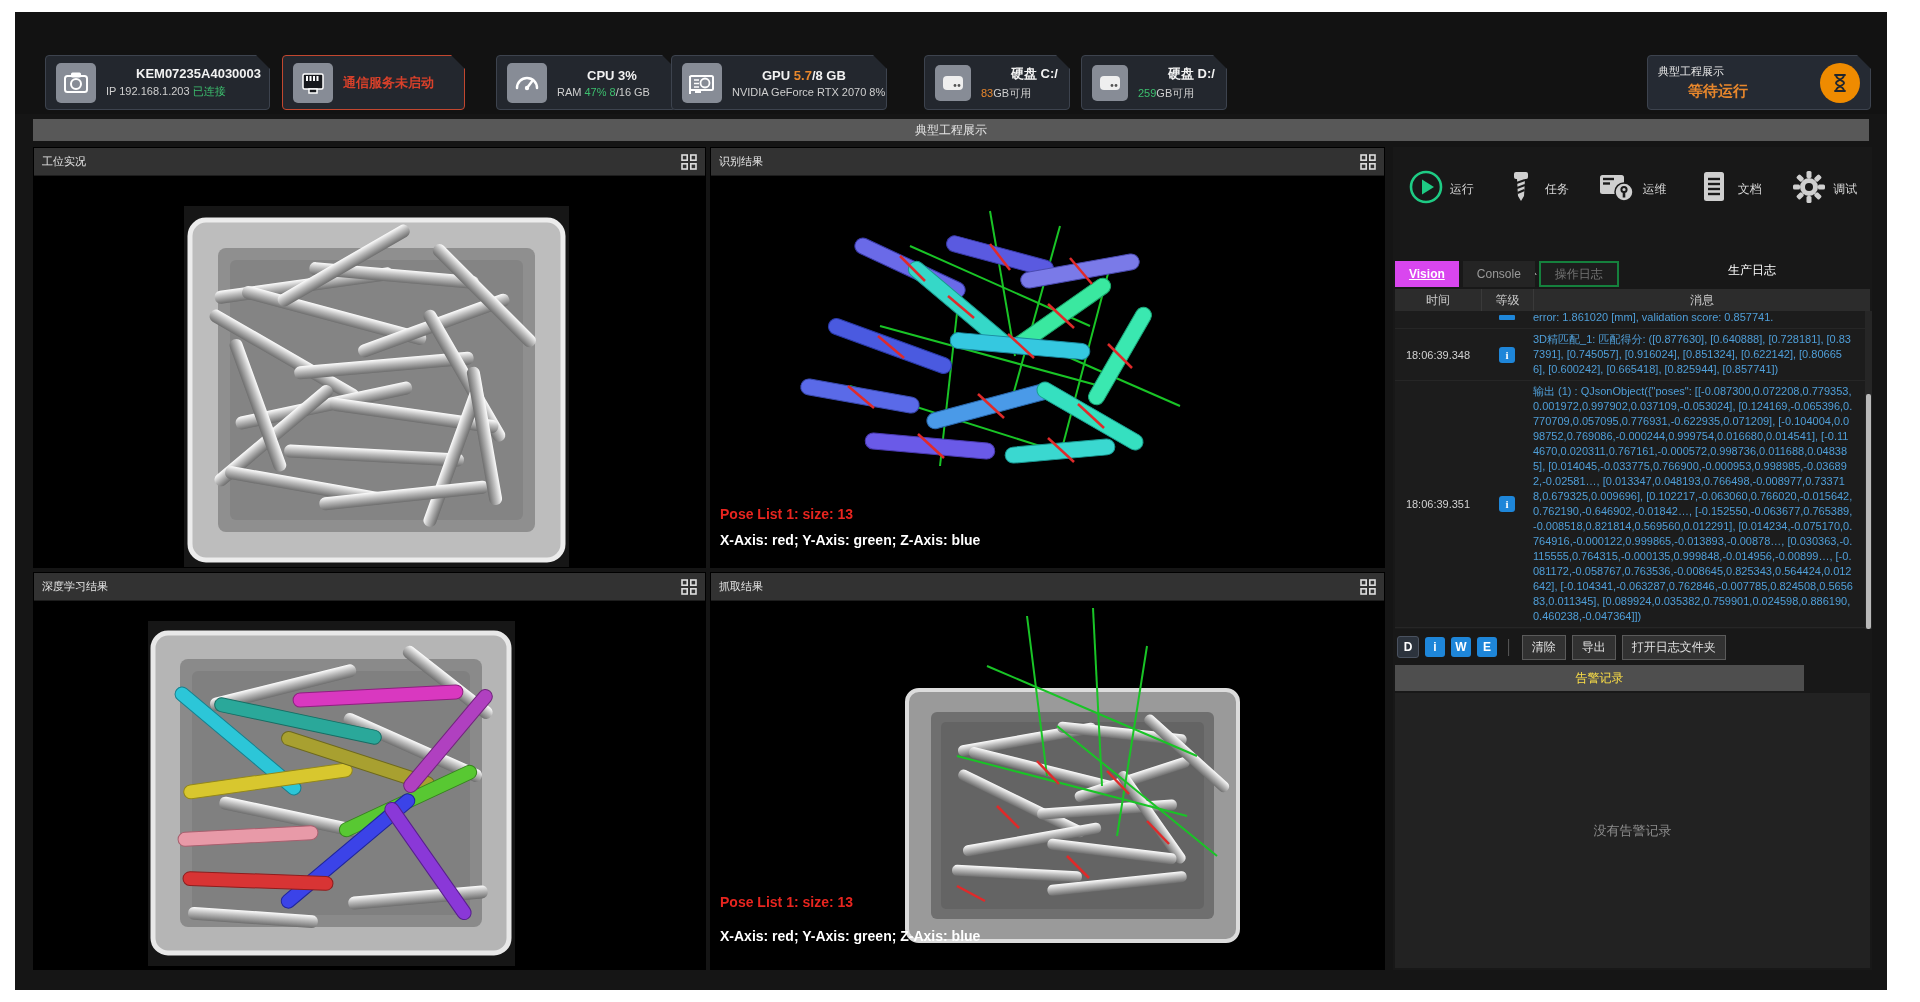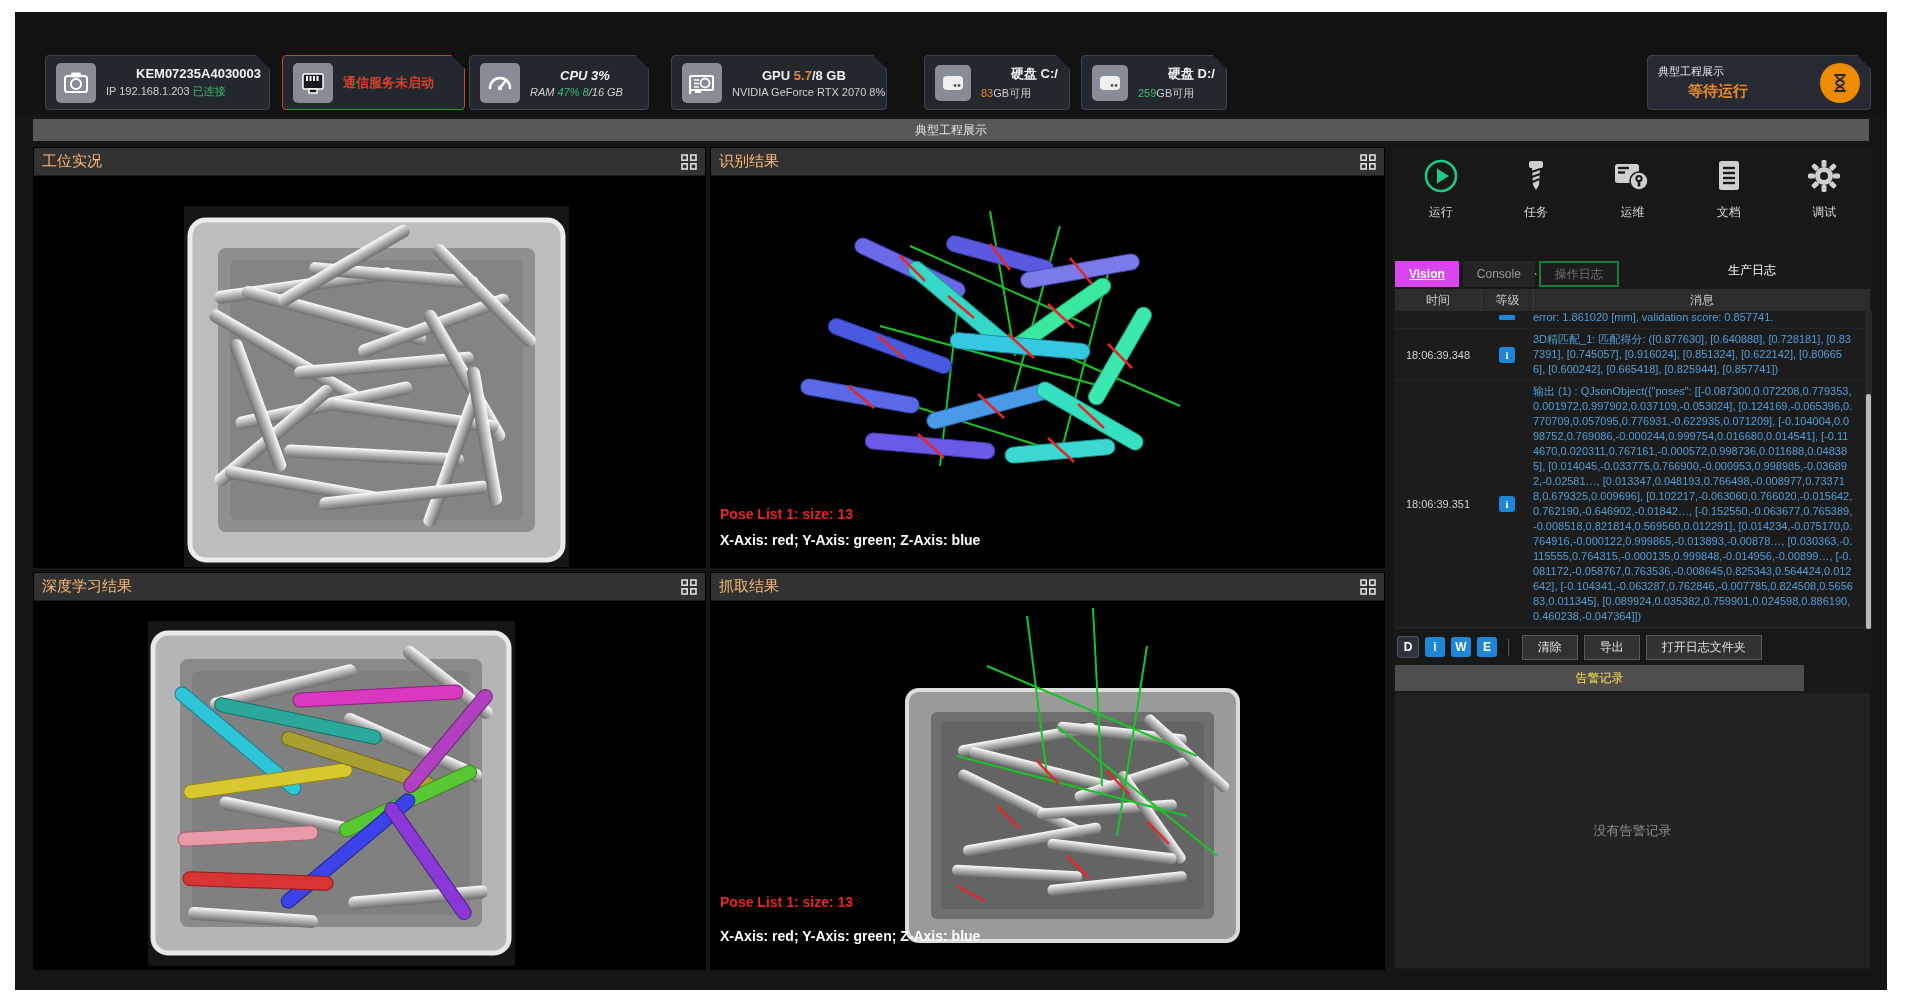--- a/index.html
+++ b/index.html
@@ -23,30 +23,30 @@
   .hourglass{width:40px;height:40px;border-radius:50%;background:#ef8b00;display:flex;align-items:center;justify-content:center;flex:0 0 auto;}
 
   
   .graybar{position:absolute;left:18px;top:107px;width:1836px;height:22px;background:#585858;
            display:flex;align-items:center;justify-content:center;font-size:12px;color:#e3e3e3;}
 
   
   .panel{position:absolute;background:#000;border:1px solid #000;box-sizing:border-box;}
   .phead{position:absolute;left:0;top:0;right:0;height:28px;background:#323232;display:flex;align-items:center;
          justify-content:space-between;padding:0 8px;box-sizing:border-box;border-bottom:1px solid #1d1d1d;}
-  .ptitle{font-size:15px;color:#fdba74;}
+  .ptitle{font-size:11px;color:#e5e5e5;}
   .pbody{position:absolute;left:0;top:28px;right:0;bottom:0;background:#000;overflow:hidden;}
   .gridicon{width:16px;height:16px;display:inline-block;}
   .pose-red{position:absolute;font-size:14px;font-weight:bold;color:#e8251f;}
   .pose-white{position:absolute;font-size:14px;font-weight:bold;color:#ffffff;}
 
   
   .sidebar{position:absolute;left:1378px;top:135px;width:479px;height:823px;background:#181818;}
   .toolbar{position:absolute;left:0;top:4px;width:100%;height:76px;display:flex;justify-content:space-around;align-items:center;}
-  .tool{display:flex;flex-direction:column;align-items:center;gap:6px;cursor:pointer;}
+  .tool{display:flex;flex-direction:row;align-items:center;gap:6px;cursor:pointer;}
   .tool .tlabel{font-size:12px;color:#d8d8d8;}
   .tabs{position:absolute;left:2px;top:84px;width:475px;height:26px;display:flex;gap:3px;}
   .tab{flex:1;display:flex;align-items:center;justify-content:center;font-size:12px;color:#c6c6c6;background:#2c2c2c;margin-top:39px;}
   .tab.sel{background:#505050;color:#fff;}
   .subtabs{position:absolute;left:2px;top:114px;height:26px;display:flex;gap:4px;}
   .subtab{display:flex;align-items:center;justify-content:center;font-size:12px;padding:0 14px;color:#9a9a9a;background:#242424;}
   .subtab.sel{background:#d946ef;color:#fff;font-weight:bold;text-decoration:underline;}
   .subtab.dim{color:#747474;border:2px solid #15803d;background:#1d1d1d;}
 
   .logheader{position:absolute;left:2px;top:142px;width:475px;height:22px;background:#2c2c2c;display:grid;
@@ -64,21 +64,21 @@
   .clip-ic{width:16px;height:5px;background:#1e86d9;border-radius:1px;}
   .lmsg{font-size:11px;line-height:15px;color:#4f9fd9;word-break:break-all;padding-right:16px;}
   .logscroll{position:absolute;right:0px;top:164px;width:7px;height:318px;background:#262626;}
   .logscroll .thumb{position:absolute;left:1px;width:5px;top:26%;height:74%;background:#b9b9b9;border-radius:2px;}
 
   .logctrl{position:absolute;left:4px;top:488px;height:24px;display:flex;align-items:center;gap:6px;}
   .flt{width:20px;height:20px;border-radius:3px;display:flex;align-items:center;justify-content:center;
        font-size:12px;font-weight:bold;color:#fff;cursor:pointer;}
   .flt.on{background:#1e86d9;} .flt.off{background:#2c333d;border:1px solid #4a5260;}
   .vsep{color:#5a5a5a;font-size:14px;margin:0 2px;}
-  .lbtn{background:#323232;border:1px solid #5a5a5a;color:#e2e2e2;font-size:12px;padding:3px 15px;cursor:pointer;font-family:inherit;}
+  .lbtn{background:#323232;border:1px solid #5a5a5a;color:#e2e2e2;font-size:12px;padding:3px 9px;cursor:pointer;font-family:inherit;}
 
   .alarmhead{position:absolute;left:2px;top:518px;width:409px;height:26px;background:#4e4e4e;display:flex;
              align-items:center;justify-content:center;font-size:12px;color:#fde047;}
   .alarmbody{position:absolute;left:2px;top:546px;width:475px;height:275px;background:#222222;display:flex;
              align-items:center;justify-content:center;font-size:13px;color:#8c8c8c;}
 </style>
 </head>
 <body>
 
 <div id="stage">
@@ -107,21 +107,21 @@
               <rect x="7" y="7" width="2" height="5" fill="#fff"></rect>
               <rect x="10.5" y="7" width="2" height="5" fill="#fff"></rect>
               <rect x="14" y="7" width="2" height="5" fill="#fff"></rect>
               <rect x="17.5" y="7" width="2" height="5" fill="#fff"></rect>
               <rect x="10" y="20" width="8" height="4" fill="#16181c" stroke="#fff" stroke-width="1.5"></rect>
             </svg>
       </span>
       <span class="alert-text">通信服务未启动</span>
     </div>
 
-    <div class="card" style="left:454px;width:180px;font-style:italic;">
+    <div class="card" style="left:481px;width:180px;">
       <span class="ibox">
         <svg width="28" height="28" viewBox="0 0 28 28">
               <path d="M4 19a10 10 0 1 1 20 0" fill="none" stroke="#fff" stroke-width="2.5" stroke-linecap="round"></path>
               <line x1="14" y1="19" x2="20" y2="11" stroke="#fff" stroke-width="2.5" stroke-linecap="round"></line>
               <circle cx="14" cy="19" r="2.2" fill="#fff"></circle>
             </svg>
       </span>
       <span class="txt">
         <span class="l1">CPU 3%</span>
         <span class="l2"><span>RAM </span><span class="grn">47%</span><span class="grn"> 8</span><span>/16 GB</span></span>

